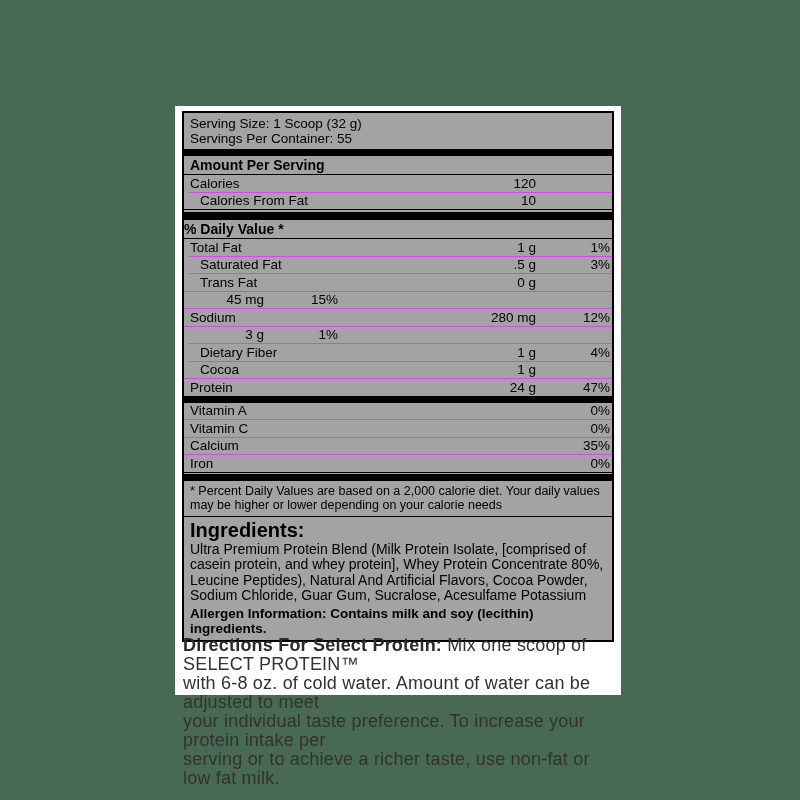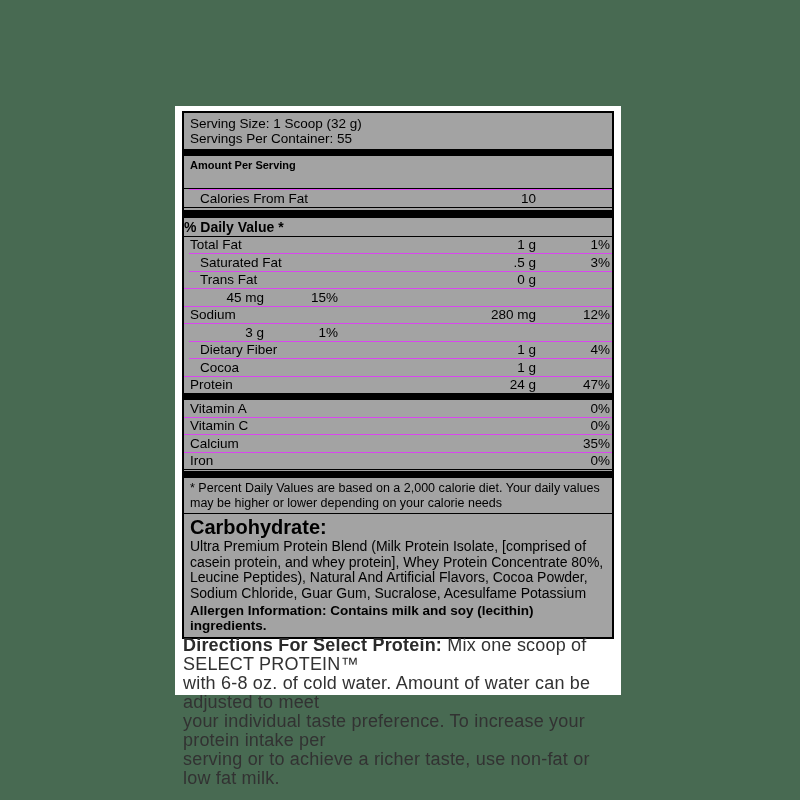--- a/index.html
+++ b/index.html
@@ -26,22 +26,22 @@
     background: #a3a3a3;
   }
   .serving-block {
     font-size: 13.5px; line-height: 14.5px;
     padding: 4px 2px 3px 6px;
   }
   .bar { height: 7px; background: #000; }
   .bar.tall { height: 8px; }
   .hairline { height: 1px; background: #000; }
   .aps {
-    font-weight: bold; font-size: 11px; line-height: 16px;
-    padding: 1px 2px 15px 6px;
+    font-weight: bold; font-size: 14px; line-height: 16px;
+    padding: 1px 2px 1px 6px;
     border-bottom: 1px solid #000;
   }
   .row {
     display: flex; align-items: baseline;
     font-size: 13.5px; line-height: 13.5px;
     padding: 1.5px 2px 1.5px 6px;
   }
   .row.bt { border-top: 1px solid #d946ef; }
   .row.sub { margin-left: 5px; padding-left: 1px; }
   .row.sub .name { padding-left: 10px; }
@@ -94,20 +94,25 @@
 
       <div class="serving-block">
         <div>Serving Size: 1 Scoop (32 g)</div>
         <div>Servings Per Container: 55</div>
       </div>
 
       <div class="bar"></div>
 
       <div class="aps">Amount Per Serving</div>
 
+      <div class="row">
+        <span class="name">Calories</span>
+        <span class="amt">120</span>
+        <span class="dv"></span>
+      </div>
       <div class="row sub bt">
         <span class="name">Calories From Fat</span>
         <span class="amt">10</span>
         <span class="dv"></span>
       </div>
 
       <div class="hairline"></div>
       <div class="gap2"></div>
       <div class="bar tall"></div>
 
@@ -175,21 +180,21 @@
         <span class="name">Iron</span>
         <span class="dv">0%</span>
       </div>
 
       <div class="hairline"></div>
       <div class="gap1"></div>
       <div class="bar"></div>
 
       <div class="footnote">* Percent Daily Values are based on a 2,000 calorie diet. Your daily values may be higher or lower depending on your calorie needs</div>
 
-      <div class="ingredients-heading">Carbohydrate:</div>
+      <div class="ingredients-heading">Ingredients:</div>
       <div class="ingredients-text">Ultra Premium Protein Blend (Milk Protein Isolate, [comprised of casein protein, and whey protein], Whey Protein Concentrate 80%, Leucine Peptides), Natural And Artificial Flavors, Cocoa Powder, Sodium Chloride, Guar Gum, Sucralose, Acesulfame Potassium</div>
       <div class="allergen">Allergen Information: Contains milk and soy (lecithin) ingredients.</div>
 
     </div>
 
     <p class="directions"><b>Directions For Select Protein:</b><span> Mix one scoop of SELECT PROTEIN™
 with 6-8 oz. of cold water. Amount of water can be adjusted to meet
 your individual taste preference. To increase your protein intake per
 serving or to achieve a richer taste, use non-fat or low fat milk.</span></p>
 

